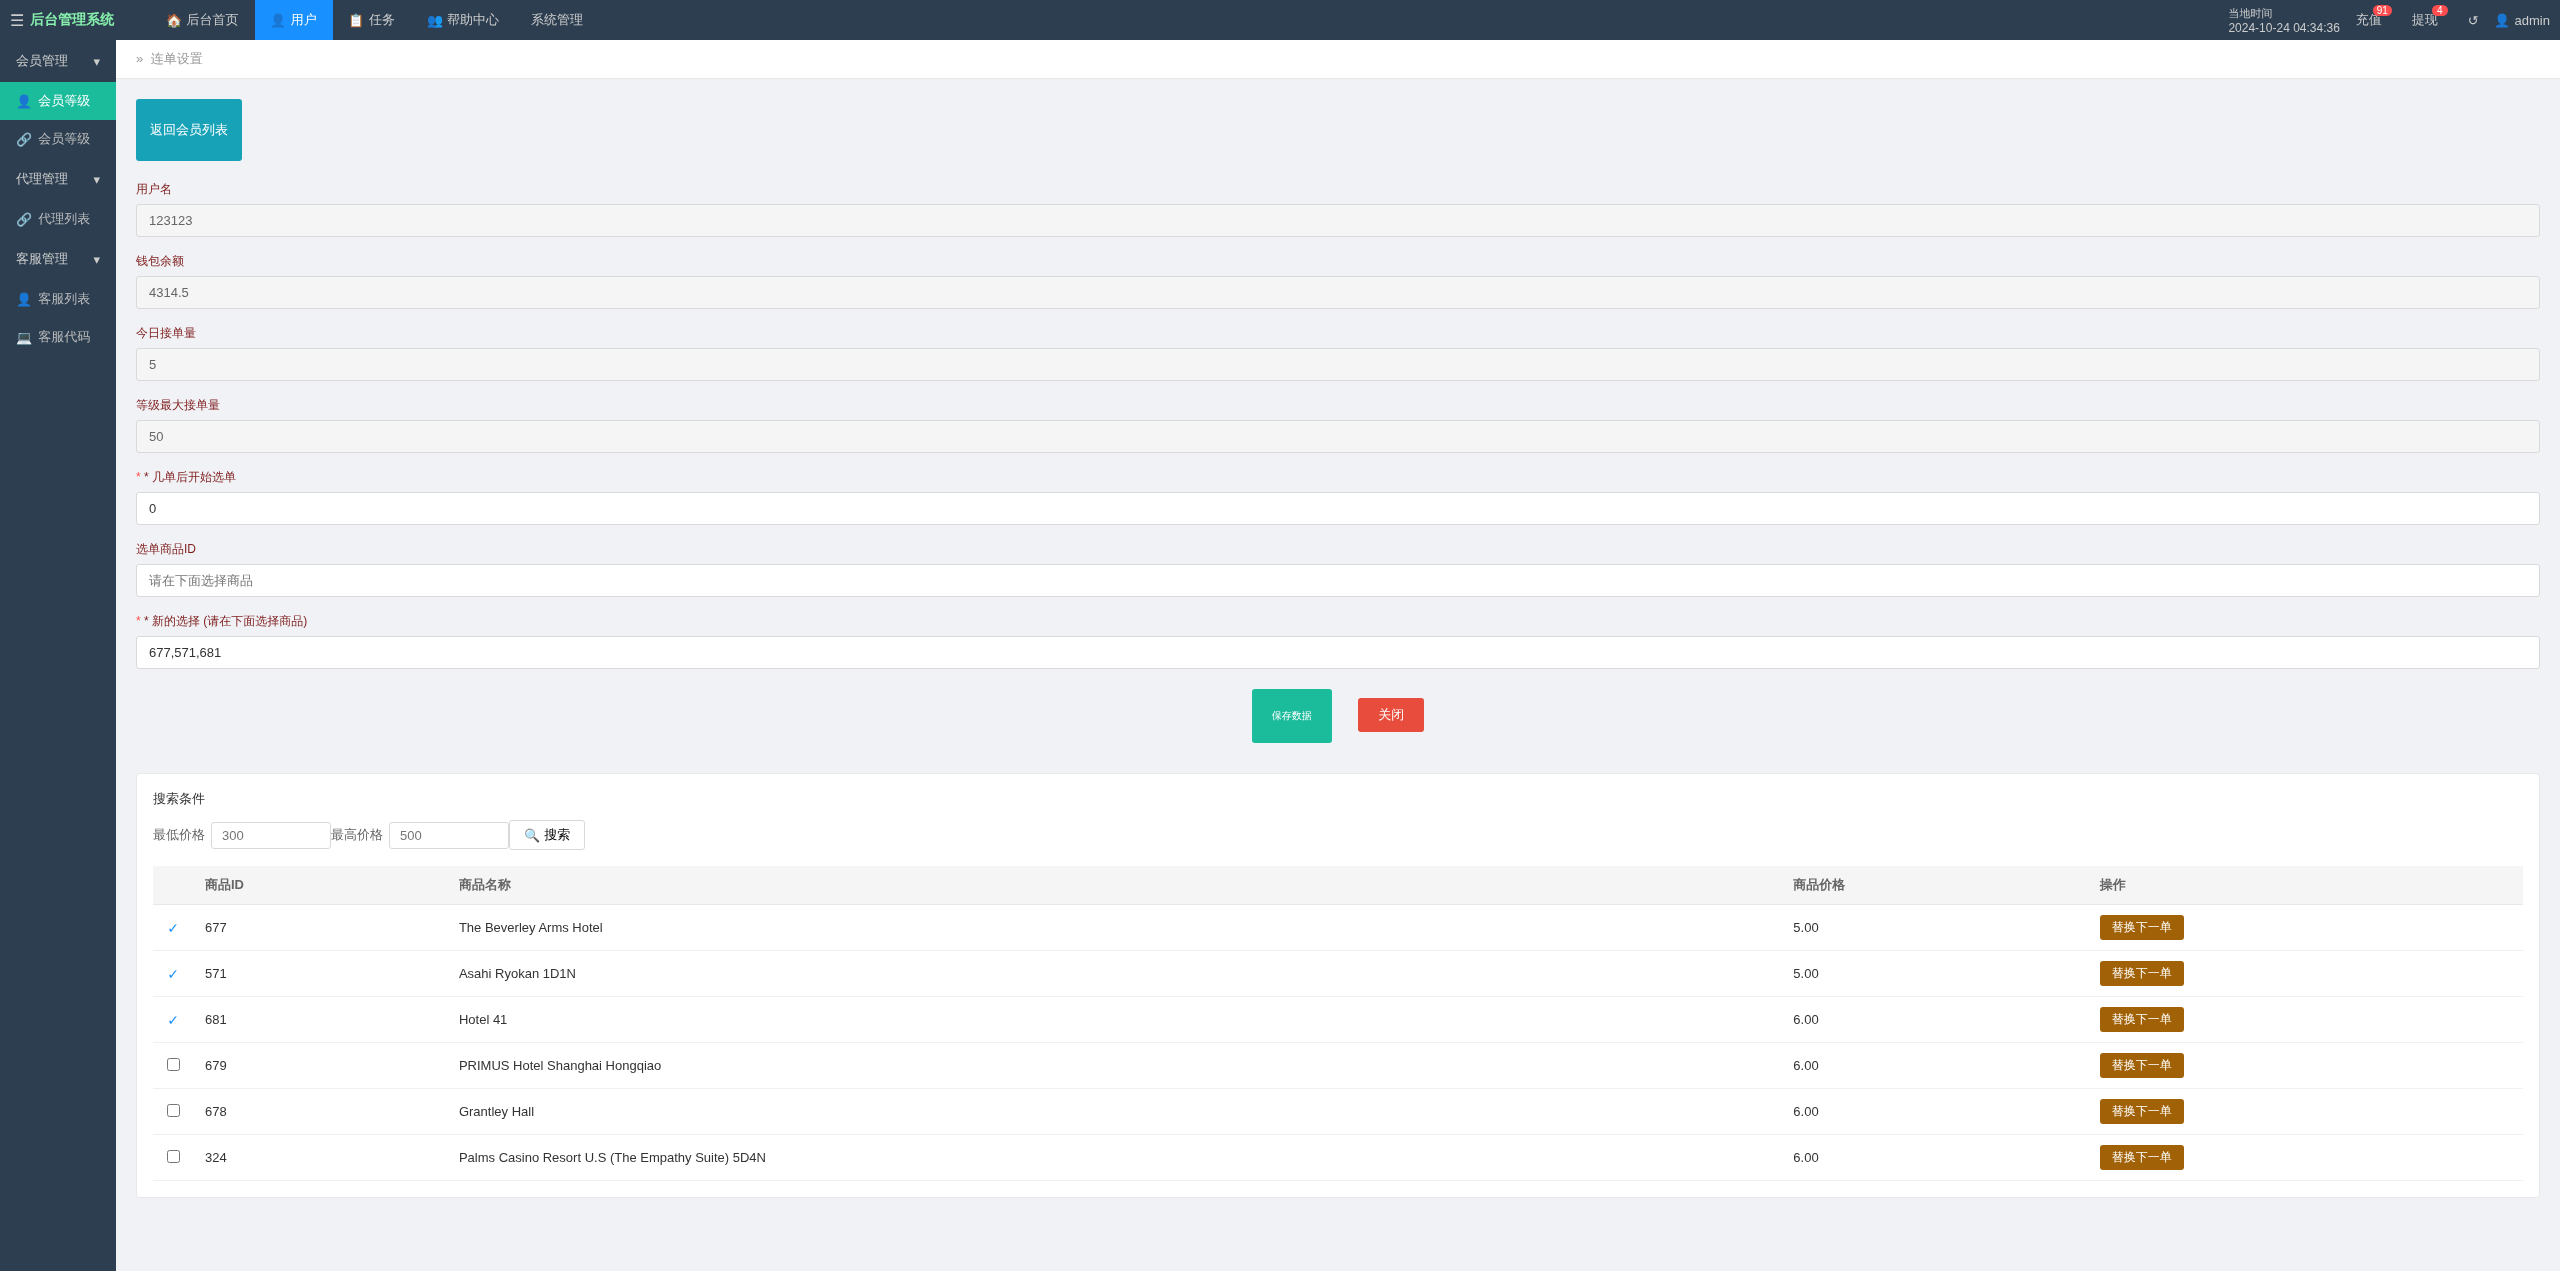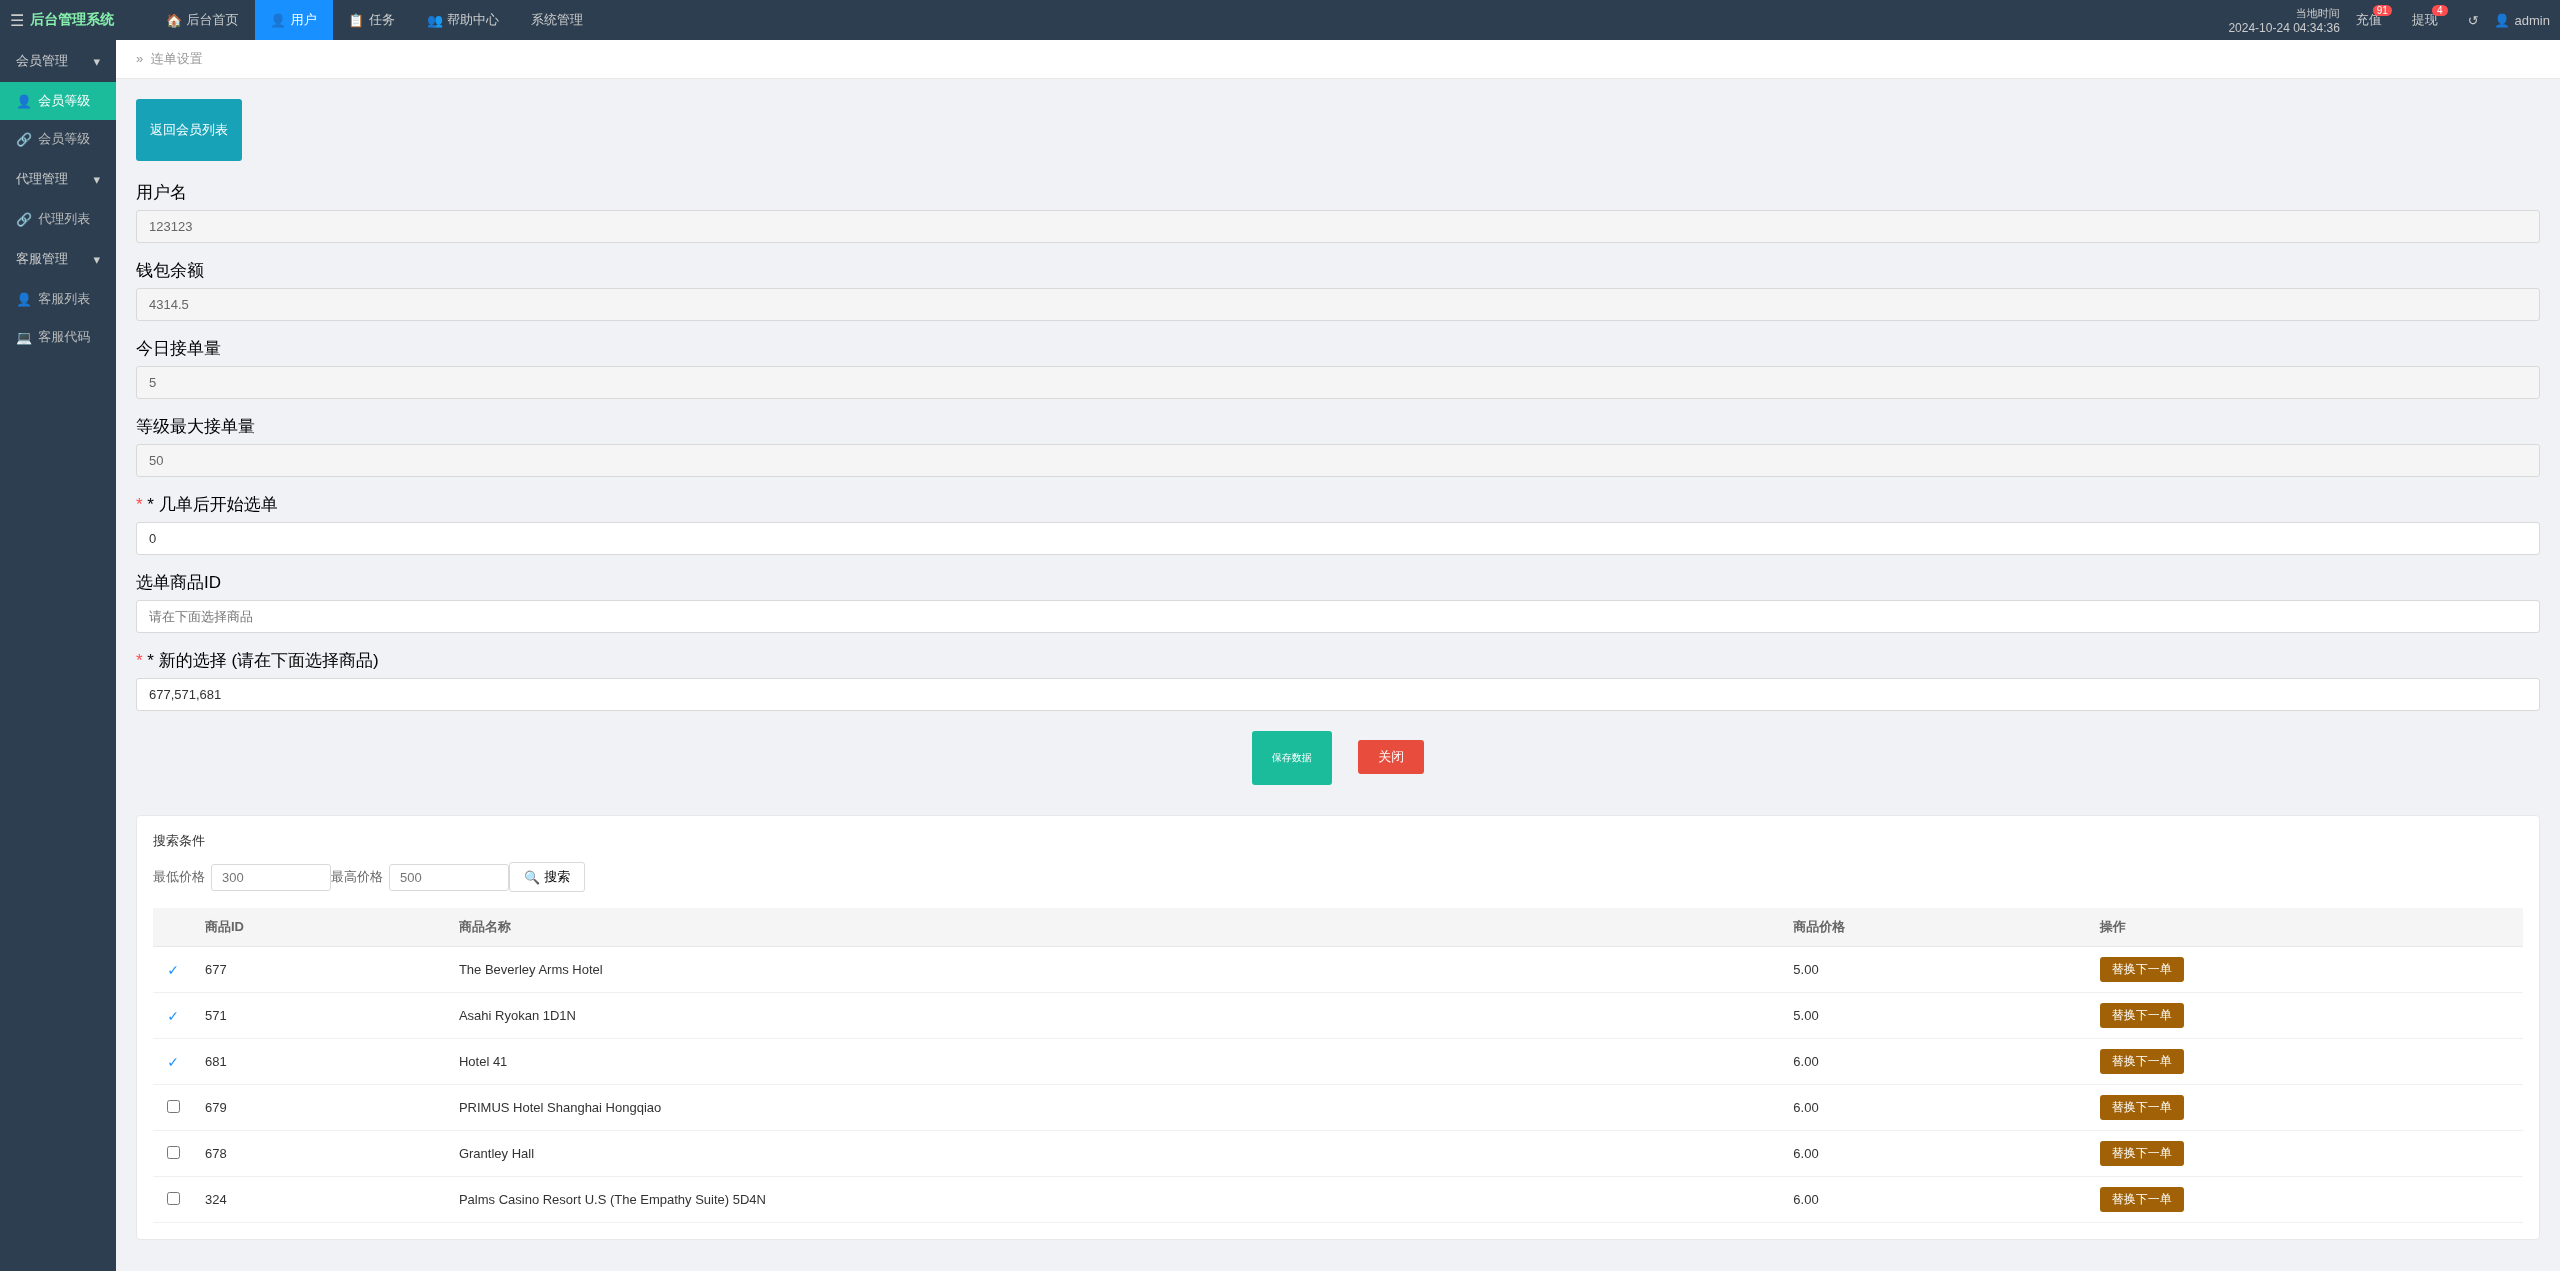--- a/index.html
+++ b/index.html
@@ -15,21 +15,21 @@
     }
     .top-nav .nav-items { display: flex; align-items: center; flex: 1; }
     .top-nav .nav-item {
       color: #ccc; padding: 0 16px; height: 40px; display: flex; align-items: center;
       cursor: pointer; font-size: 13px; gap: 4px;
     }
     .top-nav .nav-item.active { background: #1890ff; color: #fff; }
     .top-nav .nav-right {
       display: flex; align-items: center; gap: 16px; color: #ccc; font-size: 12px;
     }
-    .top-nav .nav-right .time-block { text-align: right; }
+    .top-nav .nav-right .time-block { }
     .top-nav .nav-right .time-label { font-size: 11px; }
     .top-nav .nav-right .time-value { font-size: 12px; }
     .badge-btn {
       position: relative; color: #ccc; cursor: pointer; font-size: 13px;
     }
     .badge {
       position: absolute; top: -6px; right: -10px;
       background: #ff4d4f; color: #fff; border-radius: 10px; font-size: 10px;
       padding: 0 4px; min-width: 16px; text-align: center;
     }
@@ -58,21 +58,21 @@
     .breadcrumb span { color: #999; margin-right: 4px; }
 
     .content-area { padding: 20px; }
 
     .back-btn {
       background: #17a2b8; color: #fff; border: none; padding: 22px 14px;
       border-radius: 3px; cursor: pointer; font-size: 13px; margin-bottom: 20px;
     }
 
     .form-item { margin-bottom: 16px; }
-    .form-label { font-size: 17px; color: #000000; margin-bottom: 6px; display: block; }
+    .form-label { font-size: 12px; color: #7f1d1d; margin-bottom: 6px; display: block; }
     .form-label.required::before { content: '* '; color: #ff4d4f; }
     .form-input {
       width: 100%; padding: 8px 12px; border: 1px solid #d9d9d9; border-radius: 3px;
       font-size: 13px; color: #333; background: #fff;
     }
     .form-input.readonly { background: #f5f5f5; color: #666; }
 
     .btn-save {
       background: #1abc9c; color: #fff; border: none; padding: 20px 20px;
       border-radius: 3px; cursor: pointer; font-size: 10px; margin-right: 23px;

